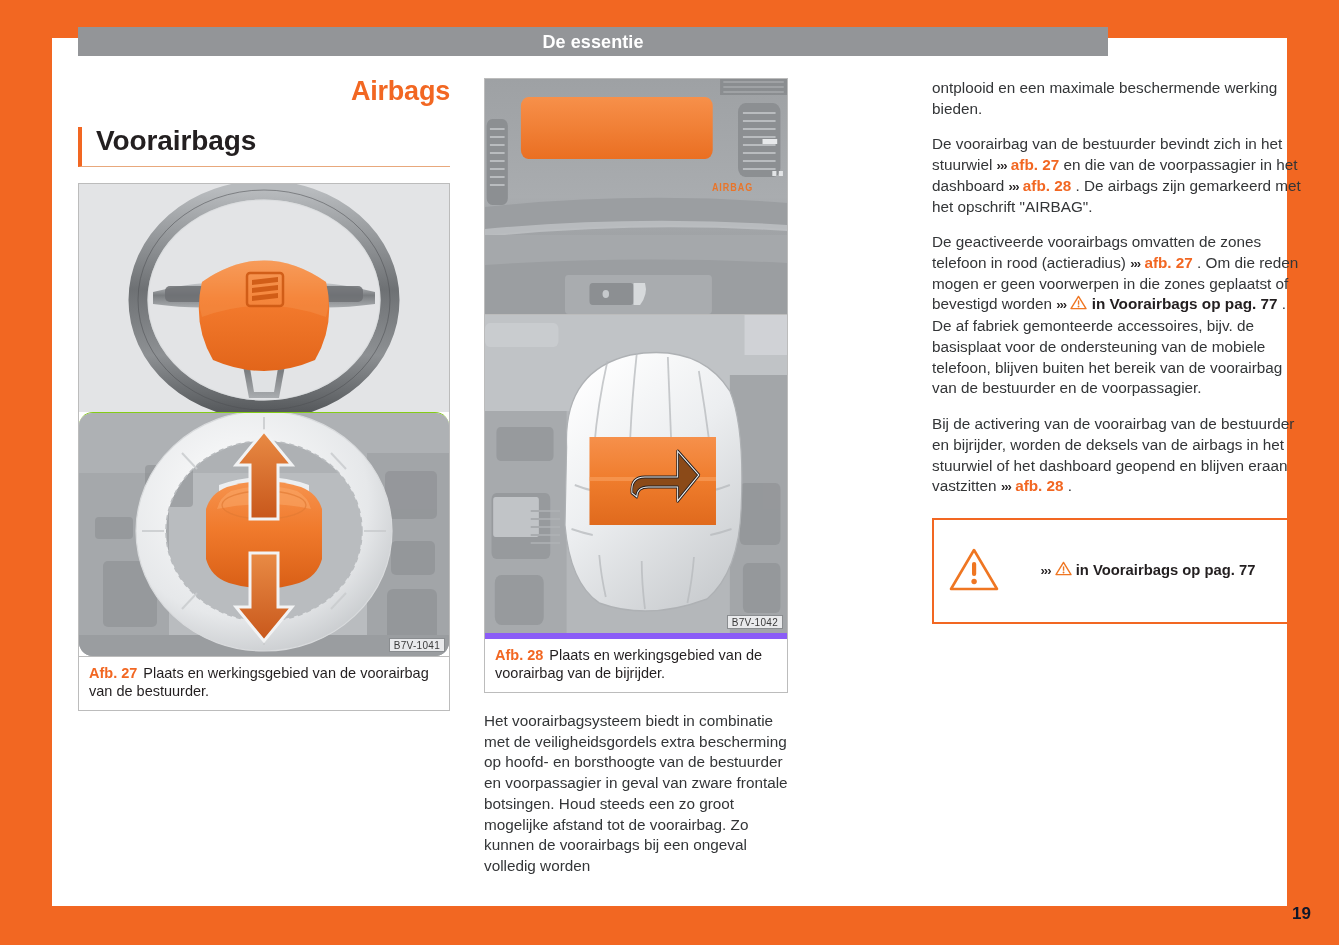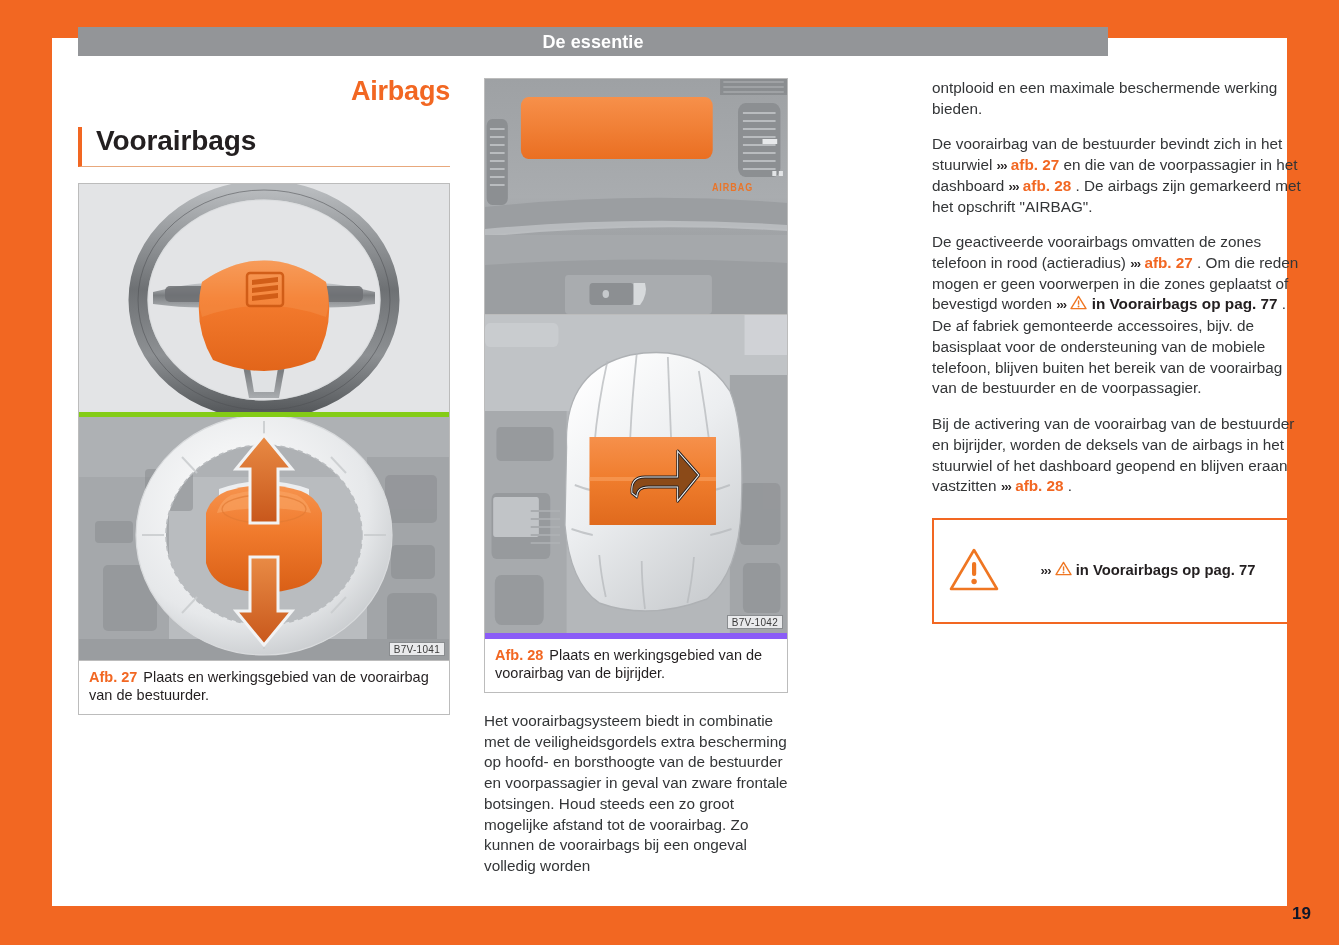--- a/index.html
+++ b/index.html
@@ -165,21 +165,21 @@
 
         <g opacity=".92">
           <rect x="168" y="89" width="36" height="33" rx="3" fill="none" stroke="#cf5a14" stroke-width="2.5"></rect>
           <path d="M173 96 L199 93 L199 98 L173 101 Z" fill="#cf5a14"></path>
           <path d="M173 104 L199 101 L199 106 L173 109 Z" fill="#cf5a14"></path>
           <path d="M173 112 L199 109 L199 114 L173 117 Z" fill="#cf5a14"></path>
         </g>
       </svg>
     </div>
 
-    <div class="fig-img" style="height:243px;border-top:5px solid #84cc16;">
+    <div class="fig-img" style="height:243px;border-top:1px solid #84cc16;border-radius:14px;">
       <svg class="art" viewBox="0 0 370 243" preserveAspectRatio="none">
         <defs>
           <linearGradient id="bagB" x1="0" y1="0" x2="0" y2="1">
             <stop offset="0" stop-color="#f6934e"></stop>
               <stop offset=".45" stop-color="#f07a2c"></stop>
             <stop offset="1" stop-color="#d95f16"></stop>
           </linearGradient>
           <radialGradient id="ringG" cx=".4" cy=".35" r=".8">
             <stop offset="0" stop-color="#ffffff"></stop>
               <stop offset=".7" stop-color="#e6e8ea"></stop>

